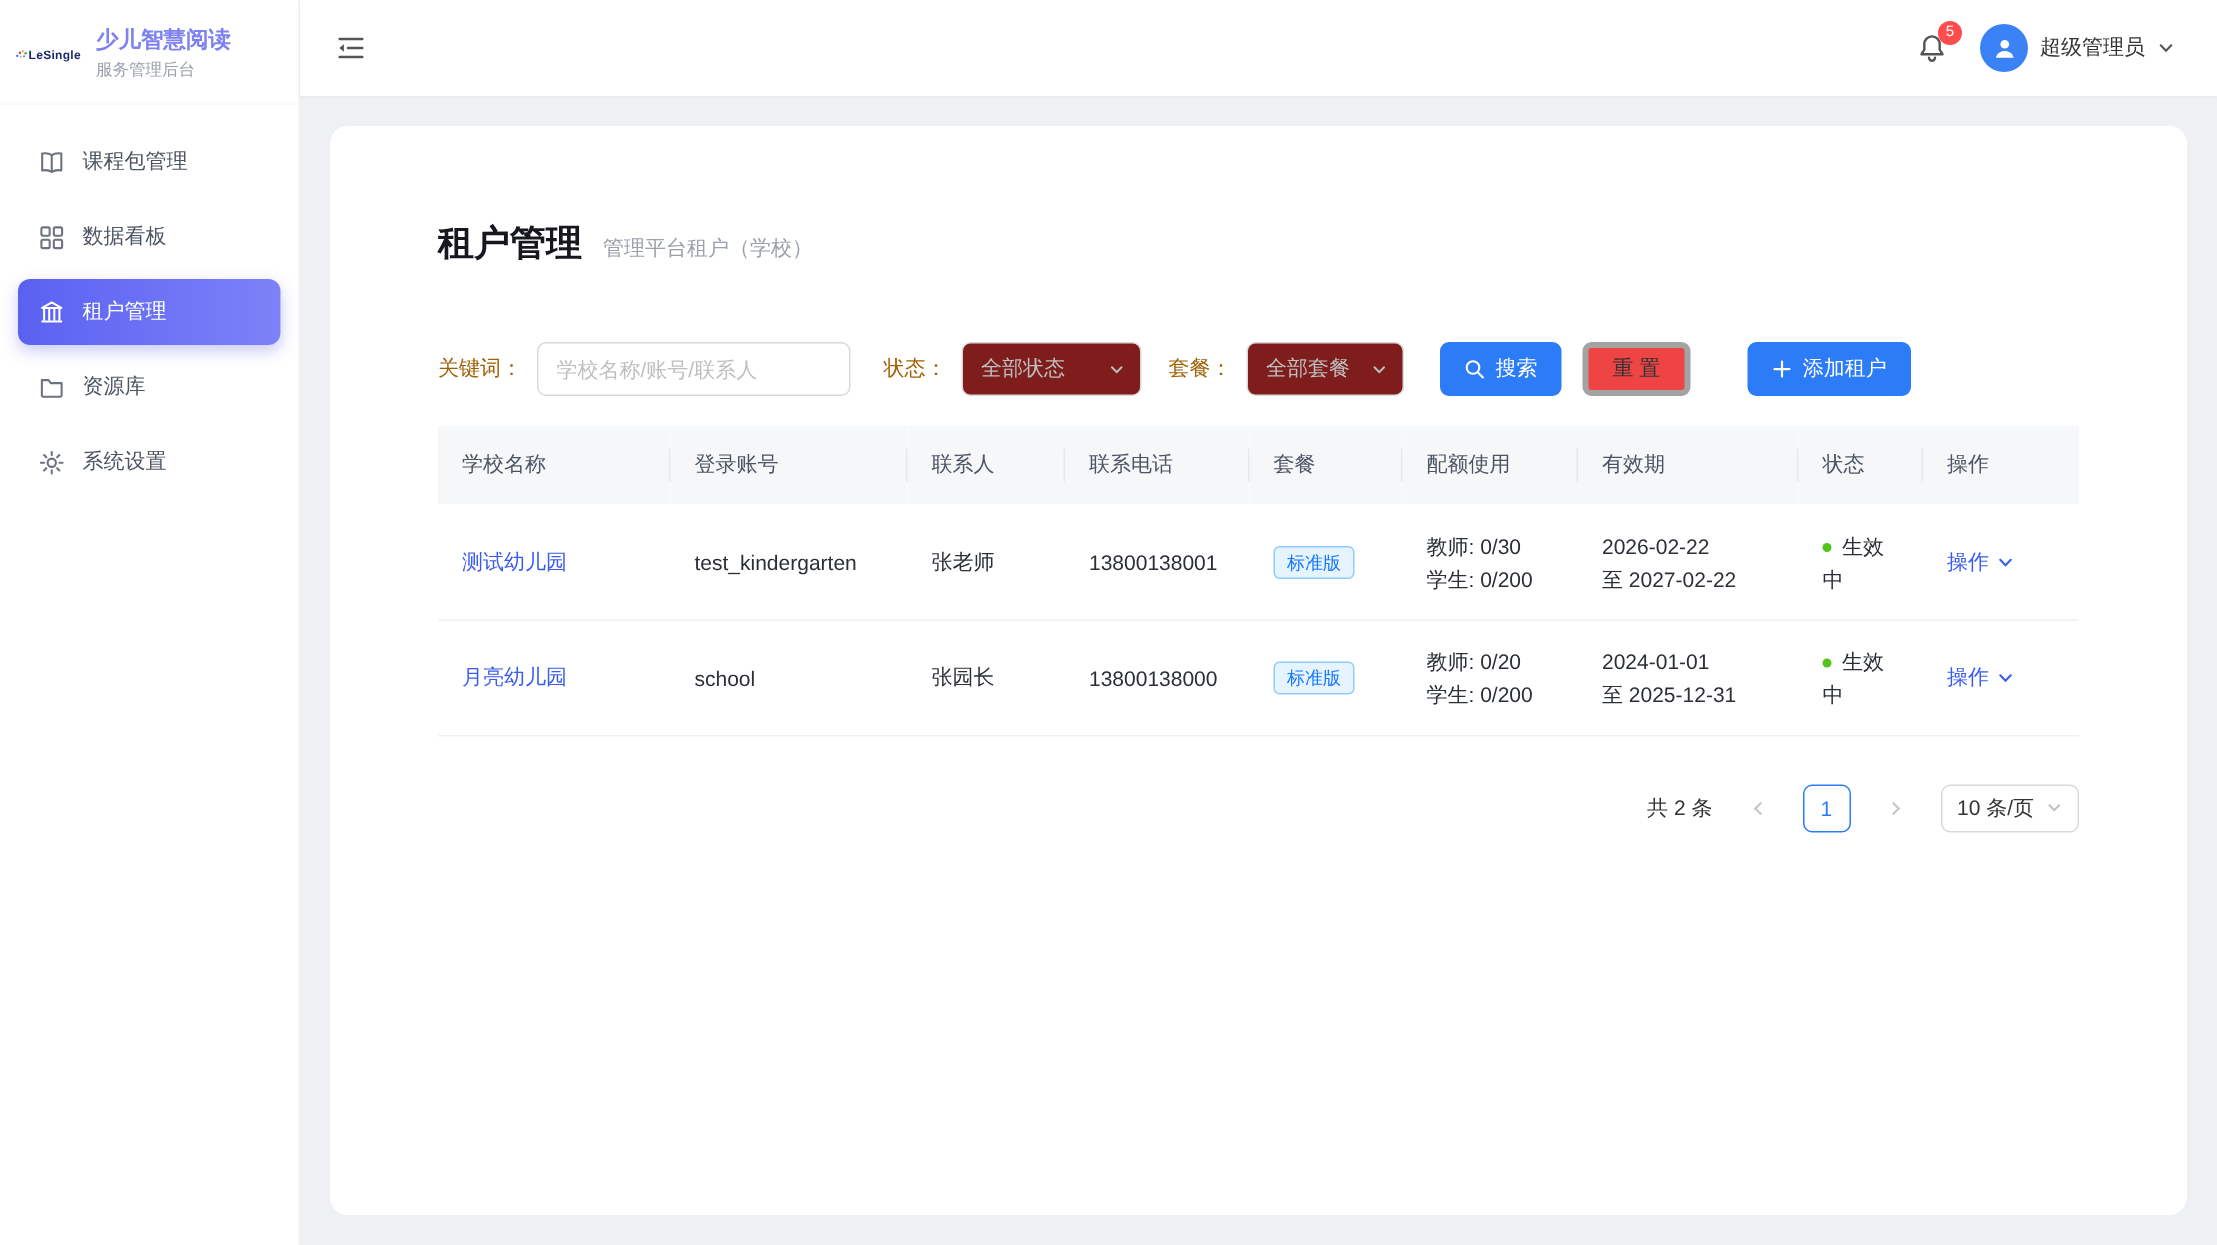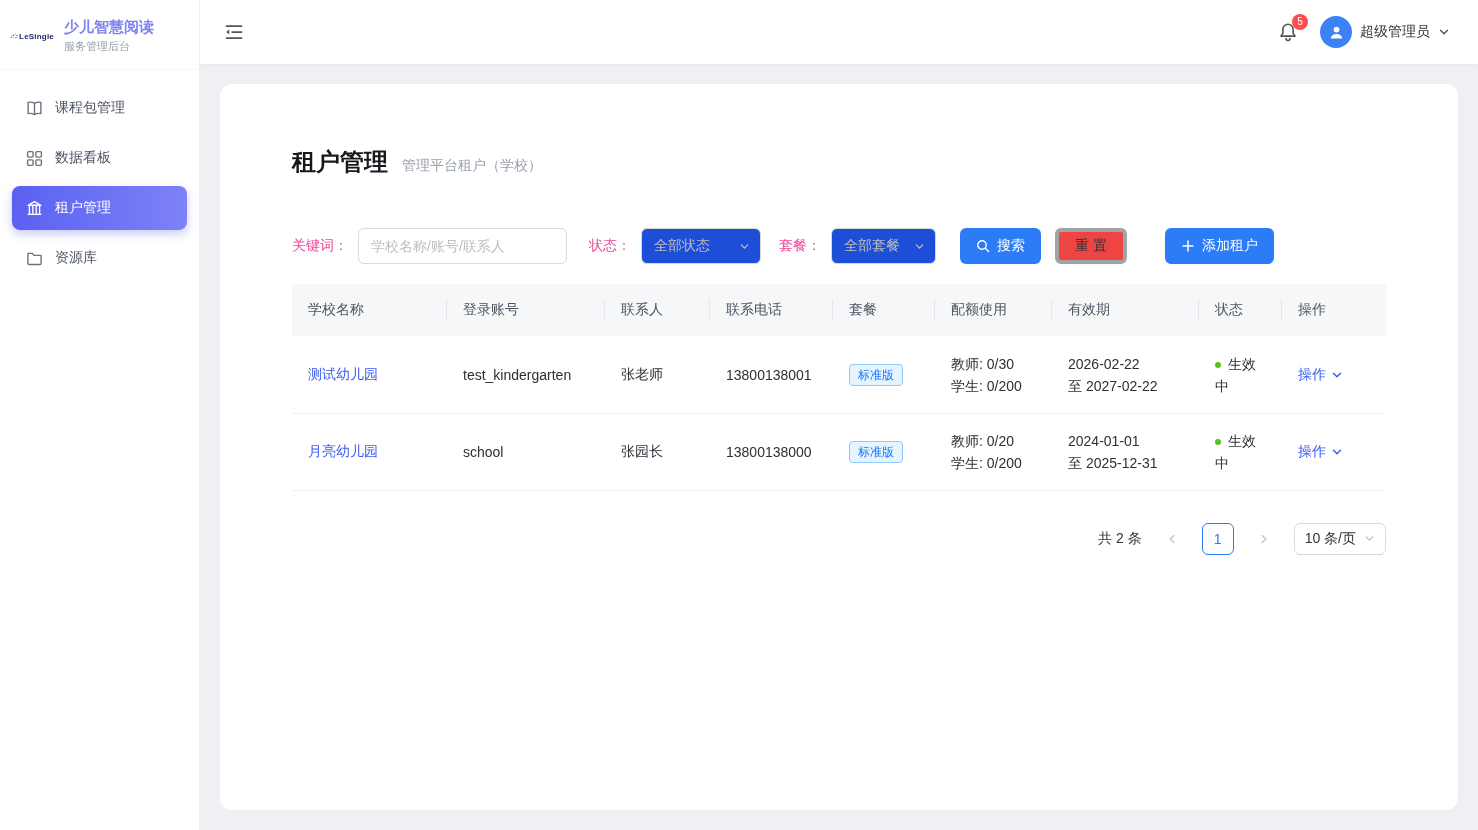--- a/index.html
+++ b/index.html
@@ -39,24 +39,24 @@
 
   
   .content { flex:1; padding:20px; overflow:hidden; }
   .card { background:#fff; border-radius:12px; height:100%; padding:62px 72px 40px 72px; }
   .page-head { display:flex; align-items:baseline; gap:14px; }
   .page-title { font-size:24px; font-weight:bold; color:#16181d; }
   .page-sub { font-size:14px; color:#9aa1ab; }
 
   
   .filters { display:flex; align-items:center; gap:10px; margin-top:50px; }
-  .flabel { color:#ec4899; white-space:nowrap; }
+  .flabel { color:#a16207; white-space:nowrap; }
   .finput { width:209px; height:36px; border:1px solid #d9d9d9; border-radius:6px; padding:0 12px; font-size:14px; color:#333; outline:none; font-family:inherit; }
   .finput::placeholder { color:#bfbfbf; }
-  .fselect { height:36px; border:1px solid #d9d9d9; border-radius:6px; padding:0 10px 0 12px; display:flex; align-items:center; justify-content:space-between; gap:8px; color:#bfbfbf; cursor:pointer; background:#1d4ed8; }
+  .fselect { height:36px; border:1px solid #d9d9d9; border-radius:6px; padding:0 10px 0 12px; display:flex; align-items:center; justify-content:space-between; gap:8px; color:#bfbfbf; cursor:pointer; background:#7f1d1d; }
   .fselect.w120 { width:120px; margin-right:8px; }
   .fselect.w105 { width:105px; }
   .sel-chev { width:11px; height:11px; color:#bfbfbf; display:flex; }
   .sel-chev svg { width:100%; height:100%; }
   .btn { height:36px; border-radius:6px; border:none; font-size:14px; display:inline-flex; align-items:center; justify-content:center; gap:7px; cursor:pointer; padding:0 16px; font-family:inherit;text-align:right; }
   .btn.primary { background:#2b7cf6; color:#fff; }
   .btn.ghost { background:#ef4444; border:4px solid #a3a3a3; color:#333; margin-left:4px; }
   .btn.add { margin-left:28px; }
   .bicon { width:14px; height:14px; display:flex; }
   .bicon svg { width:100%; height:100%; }
@@ -138,20 +138,29 @@
         </span>
         <span>租户管理</span>
       </div>
       <div class="menu-item">
         <span class="mi">
           <svg viewBox="0 0 16 16" fill="none" stroke="currentColor" stroke-width="1.3" stroke-linejoin="round">
               <path d="M1.8 3.2h4.2l1.4 1.9h6.8v7.5a1 1 0 0 1-1 1H2.8a1 1 0 0 1-1-1z"></path>
             </svg>
         </span>
         <span>资源库</span>
+      </div>
+      <div class="menu-item">
+        <span class="mi">
+          <svg viewBox="0 0 16 16" fill="none" stroke="currentColor" stroke-width="1.3" stroke-linecap="round">
+              <circle cx="8" cy="8" r="2.6"></circle>
+              <path d="M8 1.2v2M8 12.8v2M1.2 8h2M12.8 8h2M3.2 3.2l1.4 1.4M11.4 11.4l1.4 1.4M12.8 3.2l-1.4 1.4M4.6 11.4l-1.4 1.4"></path>
+            </svg>
+        </span>
+        <span>系统设置</span>
       </div>
     </nav>
   </aside>
 
   <div class="main">
     <header class="topbar">
       <span class="fold">
         <svg viewBox="0 0 16 16" fill="none" stroke="currentColor" stroke-width="1.4" stroke-linecap="round">
             <path d="M2 3.2h12M6.5 8h7.5M2 12.8h12"></path>
             <path d="M4.2 6 1.8 8l2.4 2z" fill="currentColor" stroke="none"></path>

